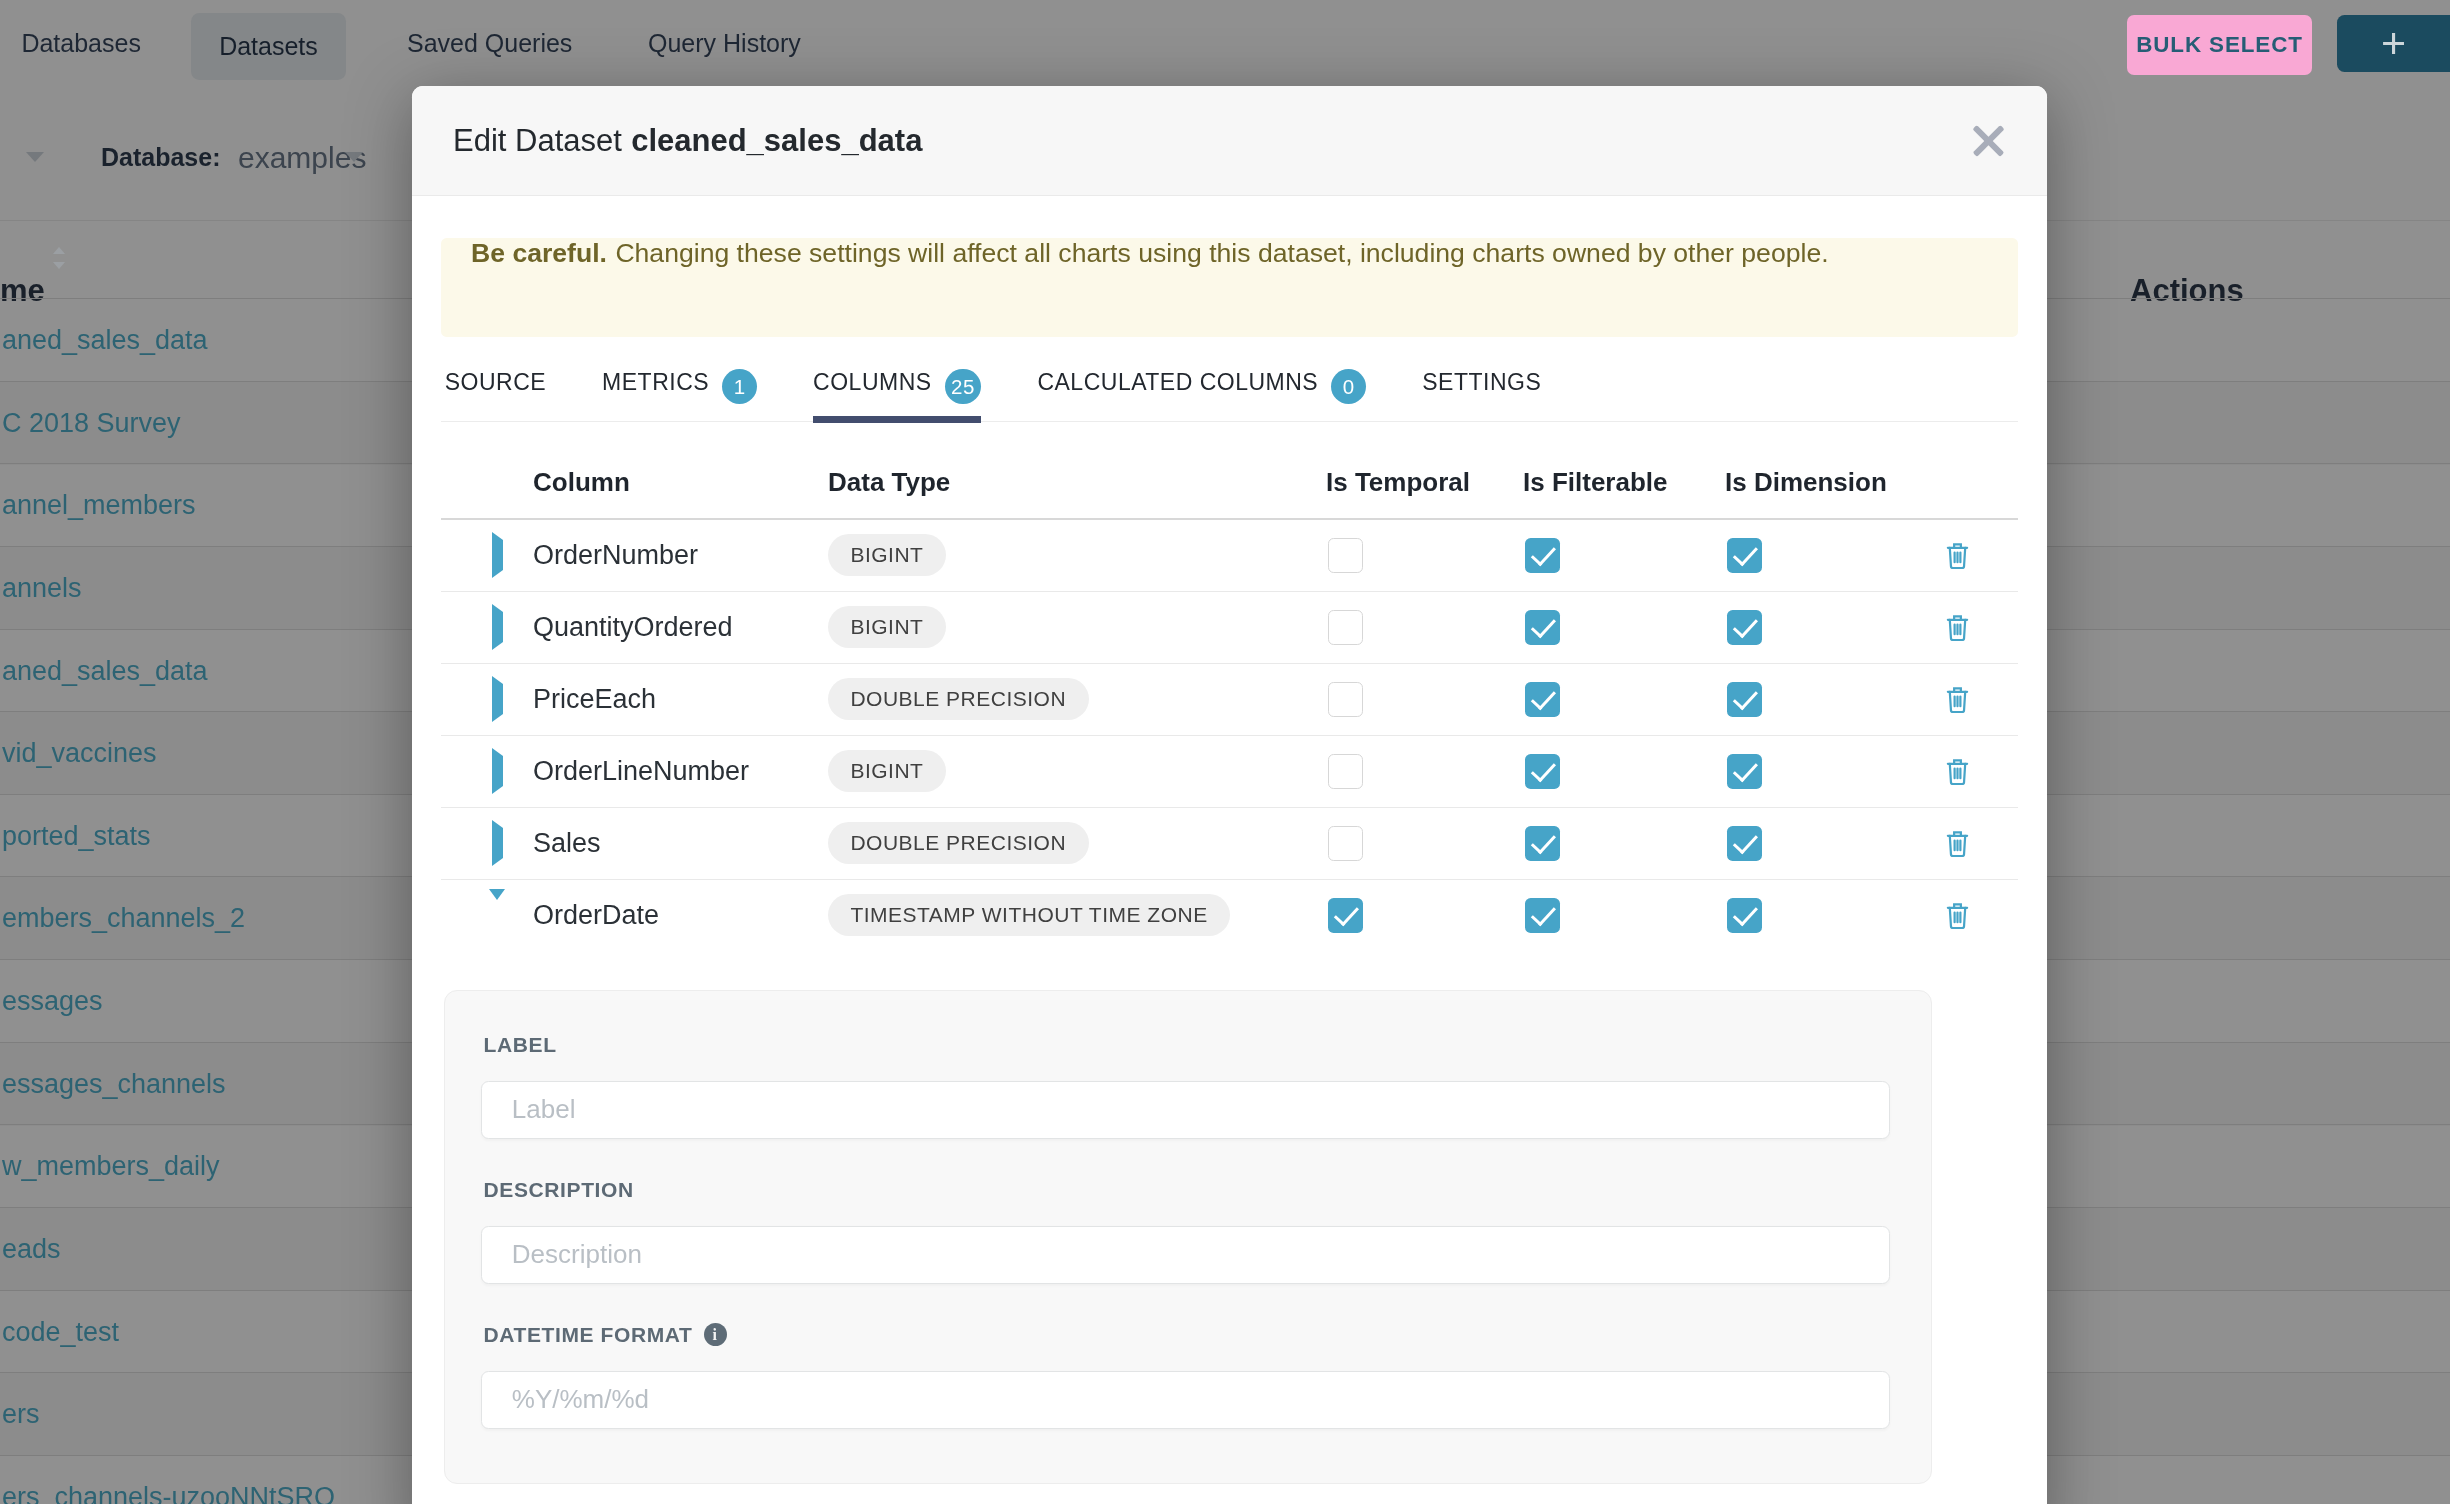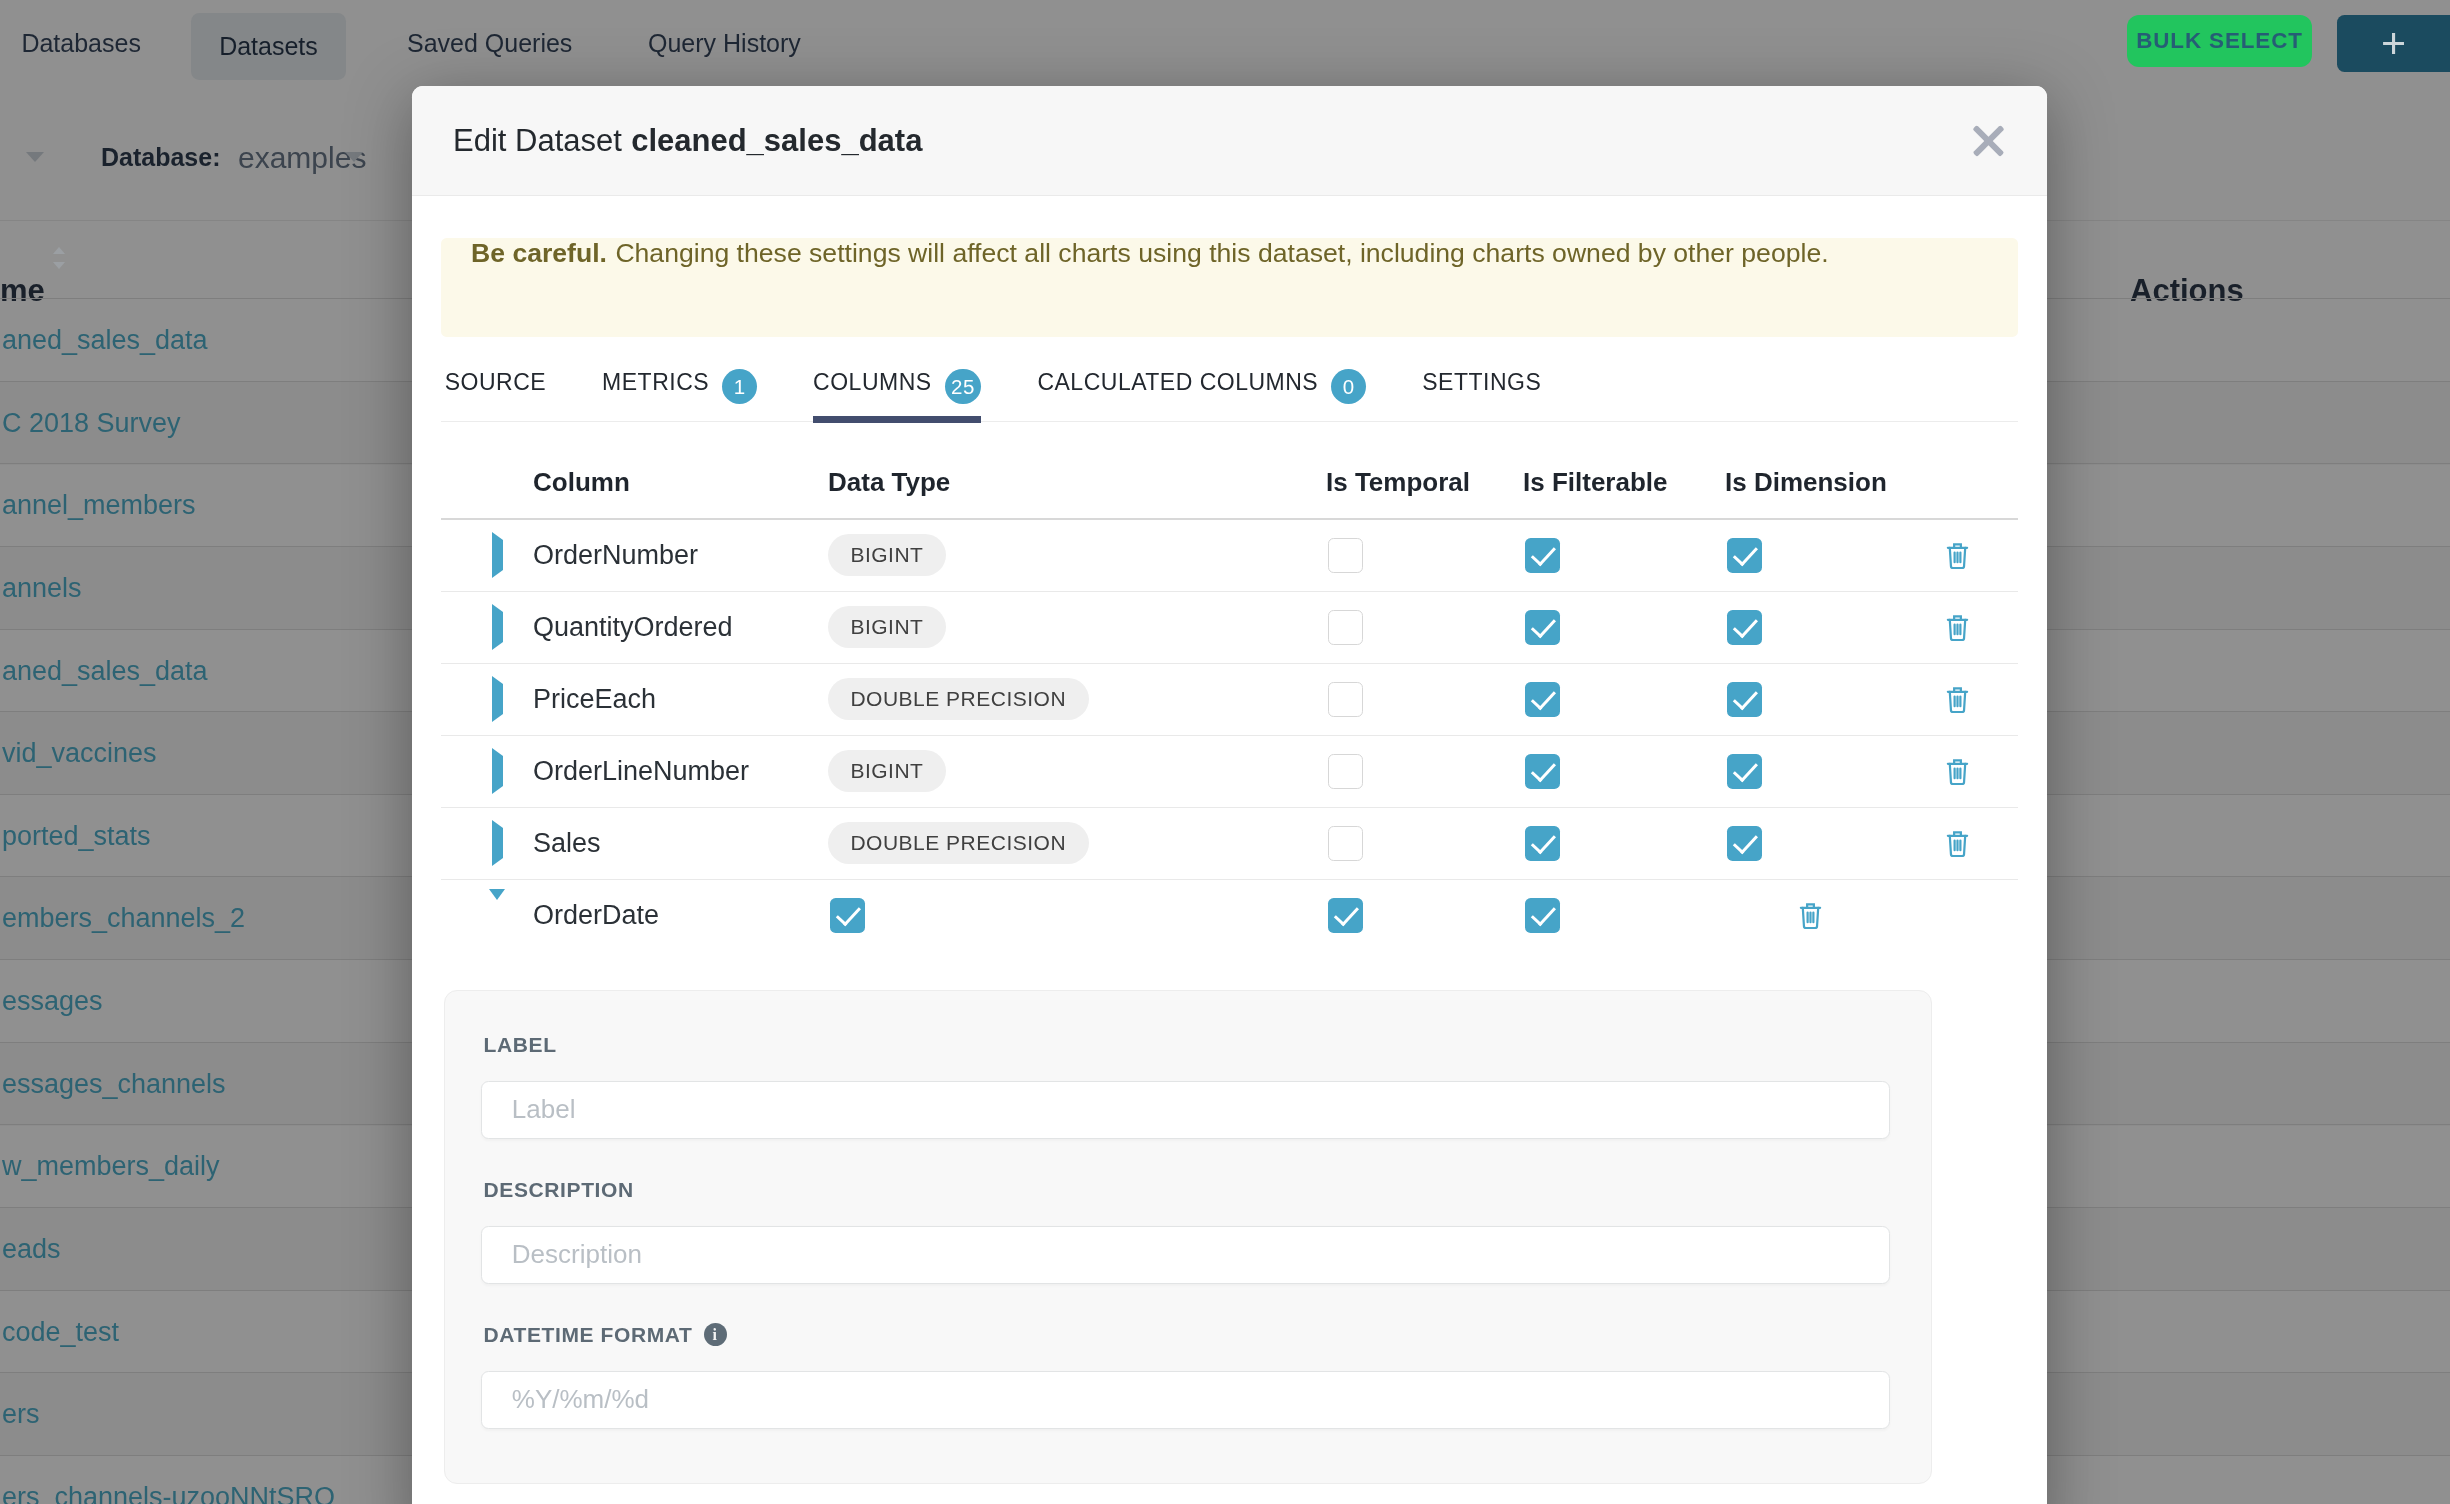--- a/index.html
+++ b/index.html
@@ -7,22 +7,22 @@
          font-family:"Liberation Sans", sans-serif;background:#909090;}
 
   
   .bg{position:absolute;inset:0;background:#909090;}
   .nav-item{position:absolute;top:0;height:86px;line-height:86px;font-size:25px;color:#1e2734;cursor:pointer;}
   .nav-item:nth-of-type(1){left:21.4px;}
   .nav-item.chip{left:191px;top:13px;height:67px;line-height:67px;width:155px;text-align:center;
                  background:#848789;border-radius:8.4px;color:#161f2b;}
   .nav-item:nth-of-type(3){left:407px;}
   .nav-item:nth-of-type(4){left:648px;}
-  .bulk-btn{position:absolute;left:2127px;top:15px;width:185px;height:52px;border-radius:12px;
-            background:#22c55e;color:#265d75;font-size:22.4px;font-weight:700;letter-spacing:0.9px;
+  .bulk-btn{position:absolute;left:2127px;top:15px;width:185px;height:60px;border-radius:7px;
+            background:#f9a8d4;color:#265d75;font-size:22.4px;font-weight:700;letter-spacing:0.9px;
             display:flex;align-items:center;justify-content:center;}
   .add-btn{position:absolute;left:2337px;top:15px;width:113px;height:57px;border-radius:7.5px 0 0 7.5px;
            background:#1b4b5f;color:#cdd6da;font-size:43px;display:flex;align-items:center;justify-content:center;}
   .dd-caret{position:absolute;width:0;height:0;border-left:9.3px solid transparent;
             border-right:9.3px solid transparent;border-top:10.3px solid #75797d;}
   .fb-label{position:absolute;left:101px;top:137px;font-size:25px;font-weight:700;color:#1a222d;line-height:41px;}
   .fb-value{position:absolute;left:238px;top:137px;font-size:30px;color:#3c444e;line-height:41px;}
   .bg-divider{position:absolute;left:0;right:0;top:220px;height:0.9px;background:rgba(0,0,0,0.07);}
   .bg-colhead{position:absolute;top:238px;font-size:31px;font-weight:700;color:#19202a;line-height:41px;margin-top:32px;}
   .sort-icon{position:absolute;left:53px;top:247px;width:13px;height:22.4px;}
@@ -292,20 +292,21 @@
                   <path d="M3 7h20"></path>
                   <path d="M9.5 7V3.5h7V7"></path>
                   <path d="M5 7l1.2 19.2a2 2 0 0 0 2 1.8h9.6a2 2 0 0 0 2-1.8L21 7"></path>
                   <path d="M10 12v10M13 12v10M16 12v10"></path>
                 </svg>
               </div>
             </div>
             <div class="t-row last">
               <div><span class="caret-down"></span></div>
               <div>OrderDate</div>
+              <div><span class="pill">TIMESTAMP WITHOUT TIME ZONE</span></div>
               <div>
                 <div class="cb checked"></div>
               </div>
               <div>
                 <div class="cb checked"></div>
               </div>
               <div>
                 <div class="cb checked"></div>
               </div>
               <div class="trash-cell">

